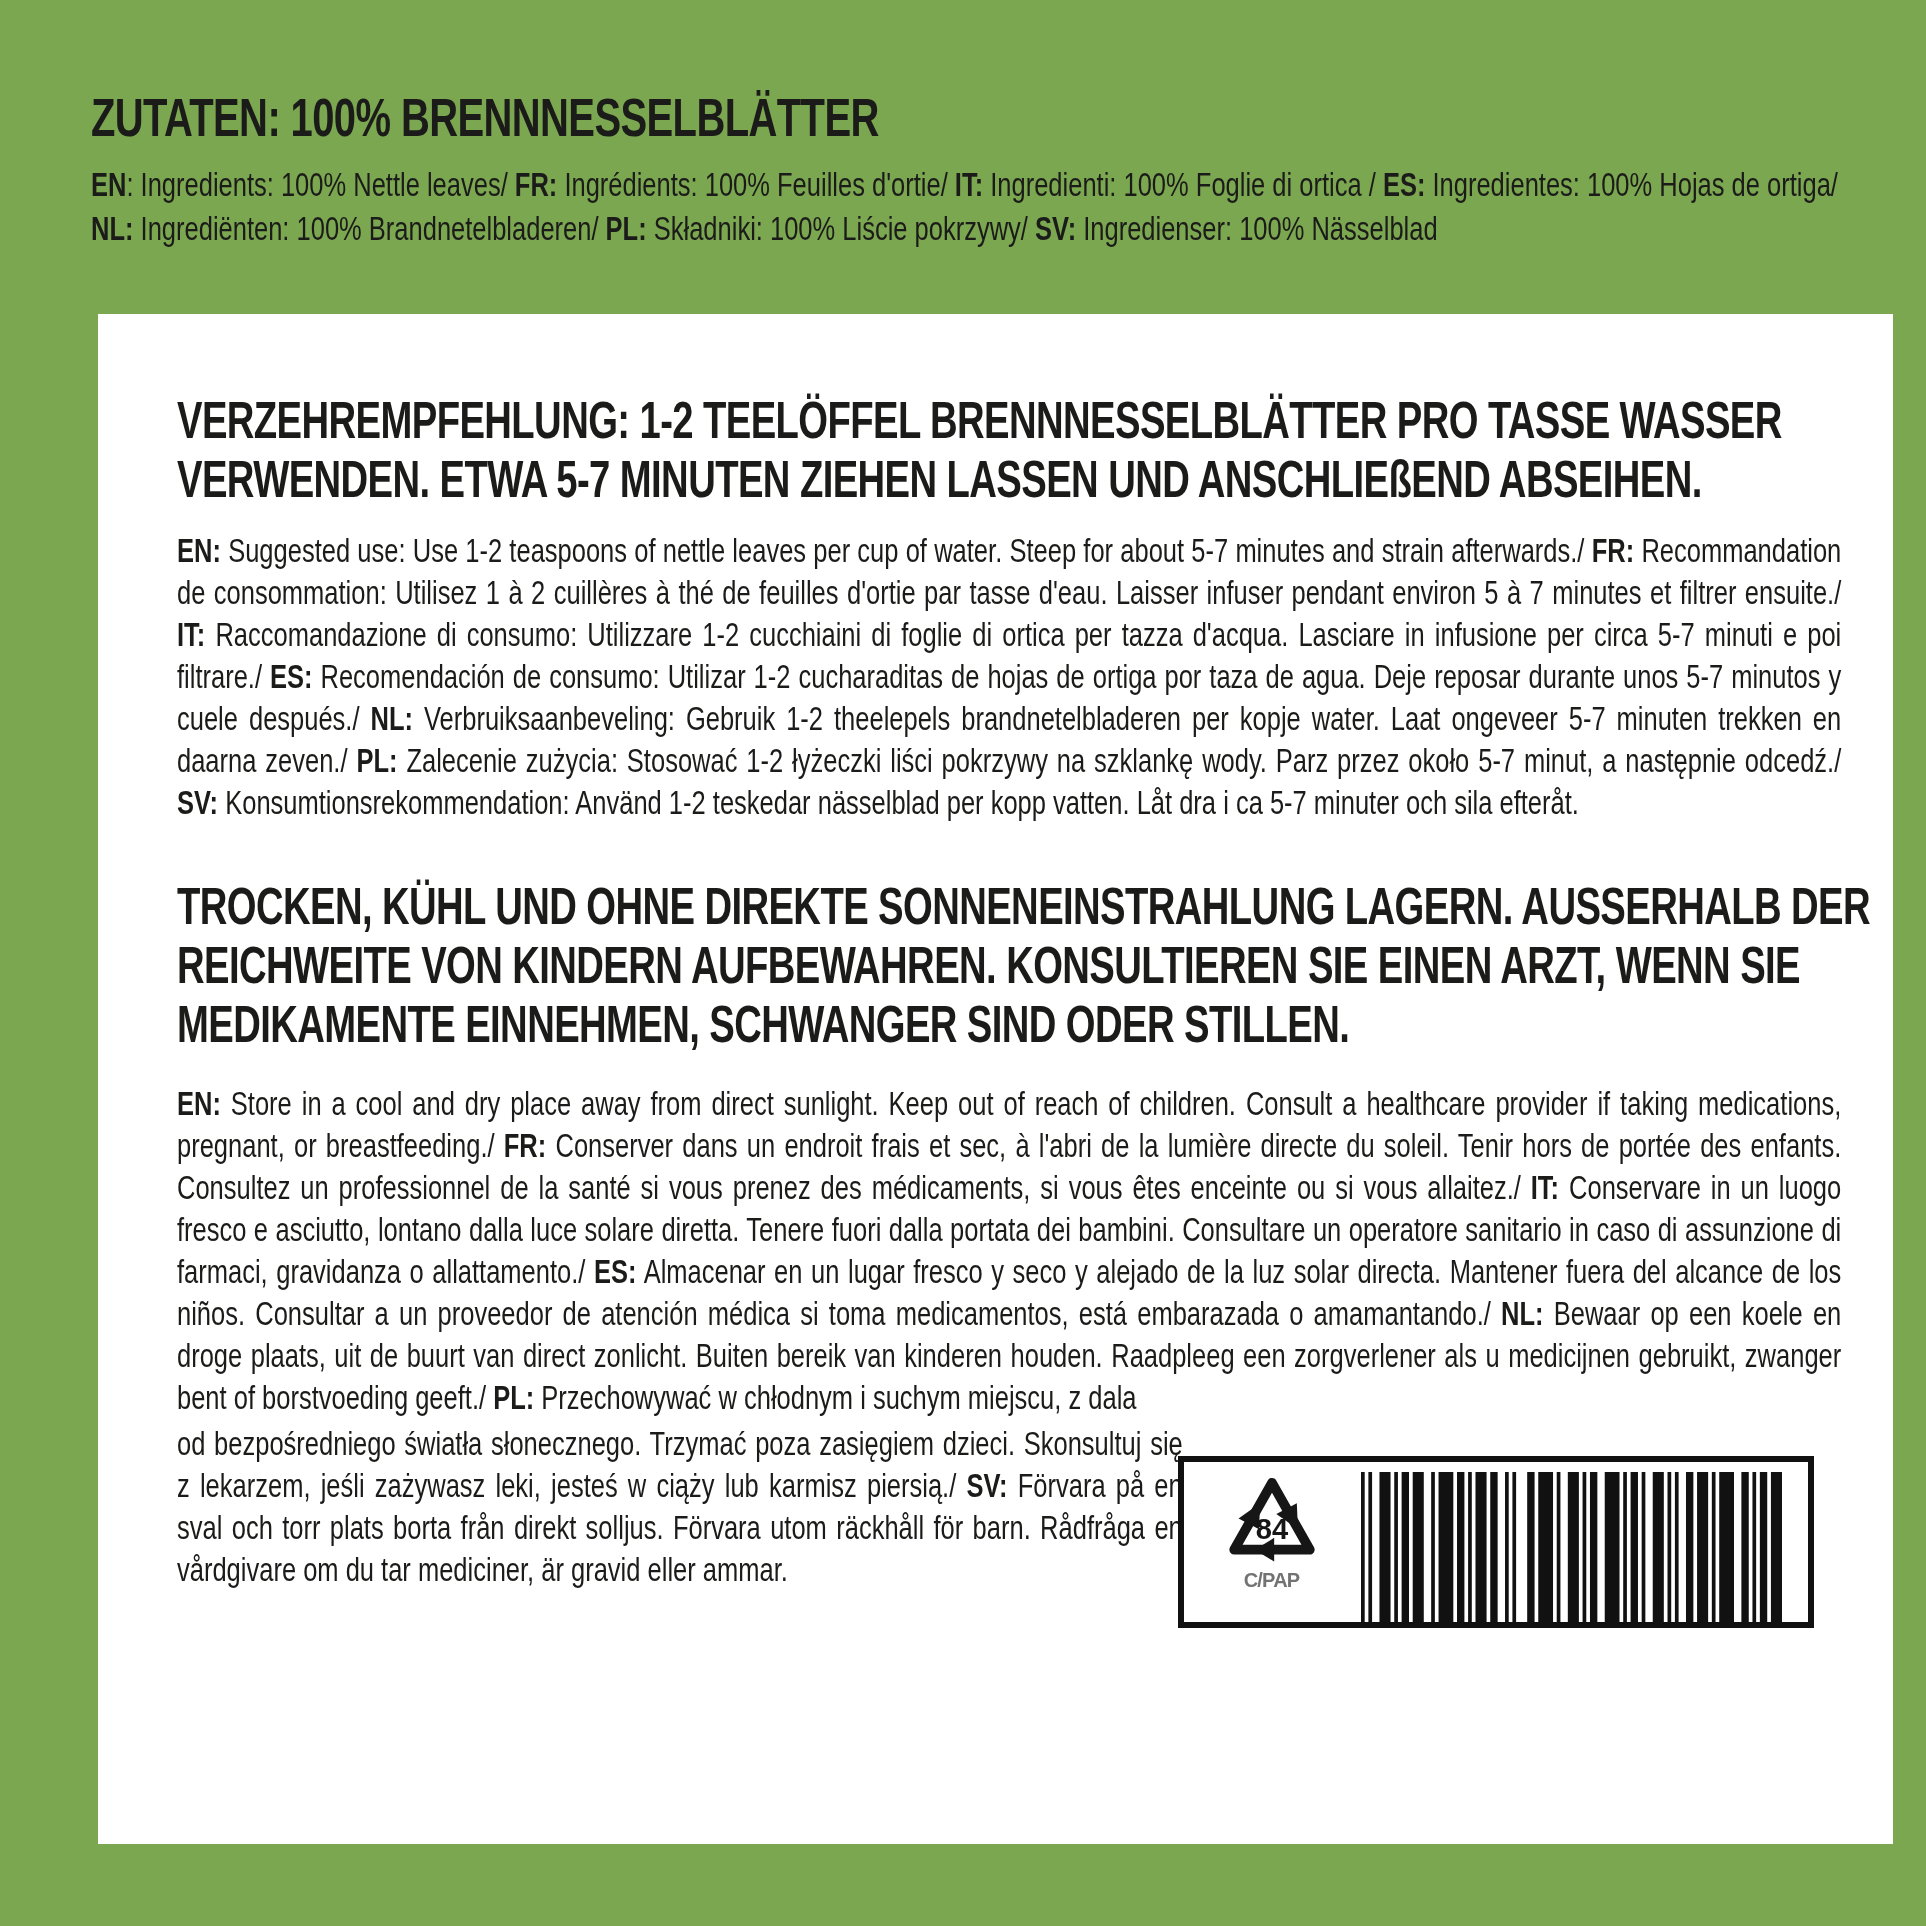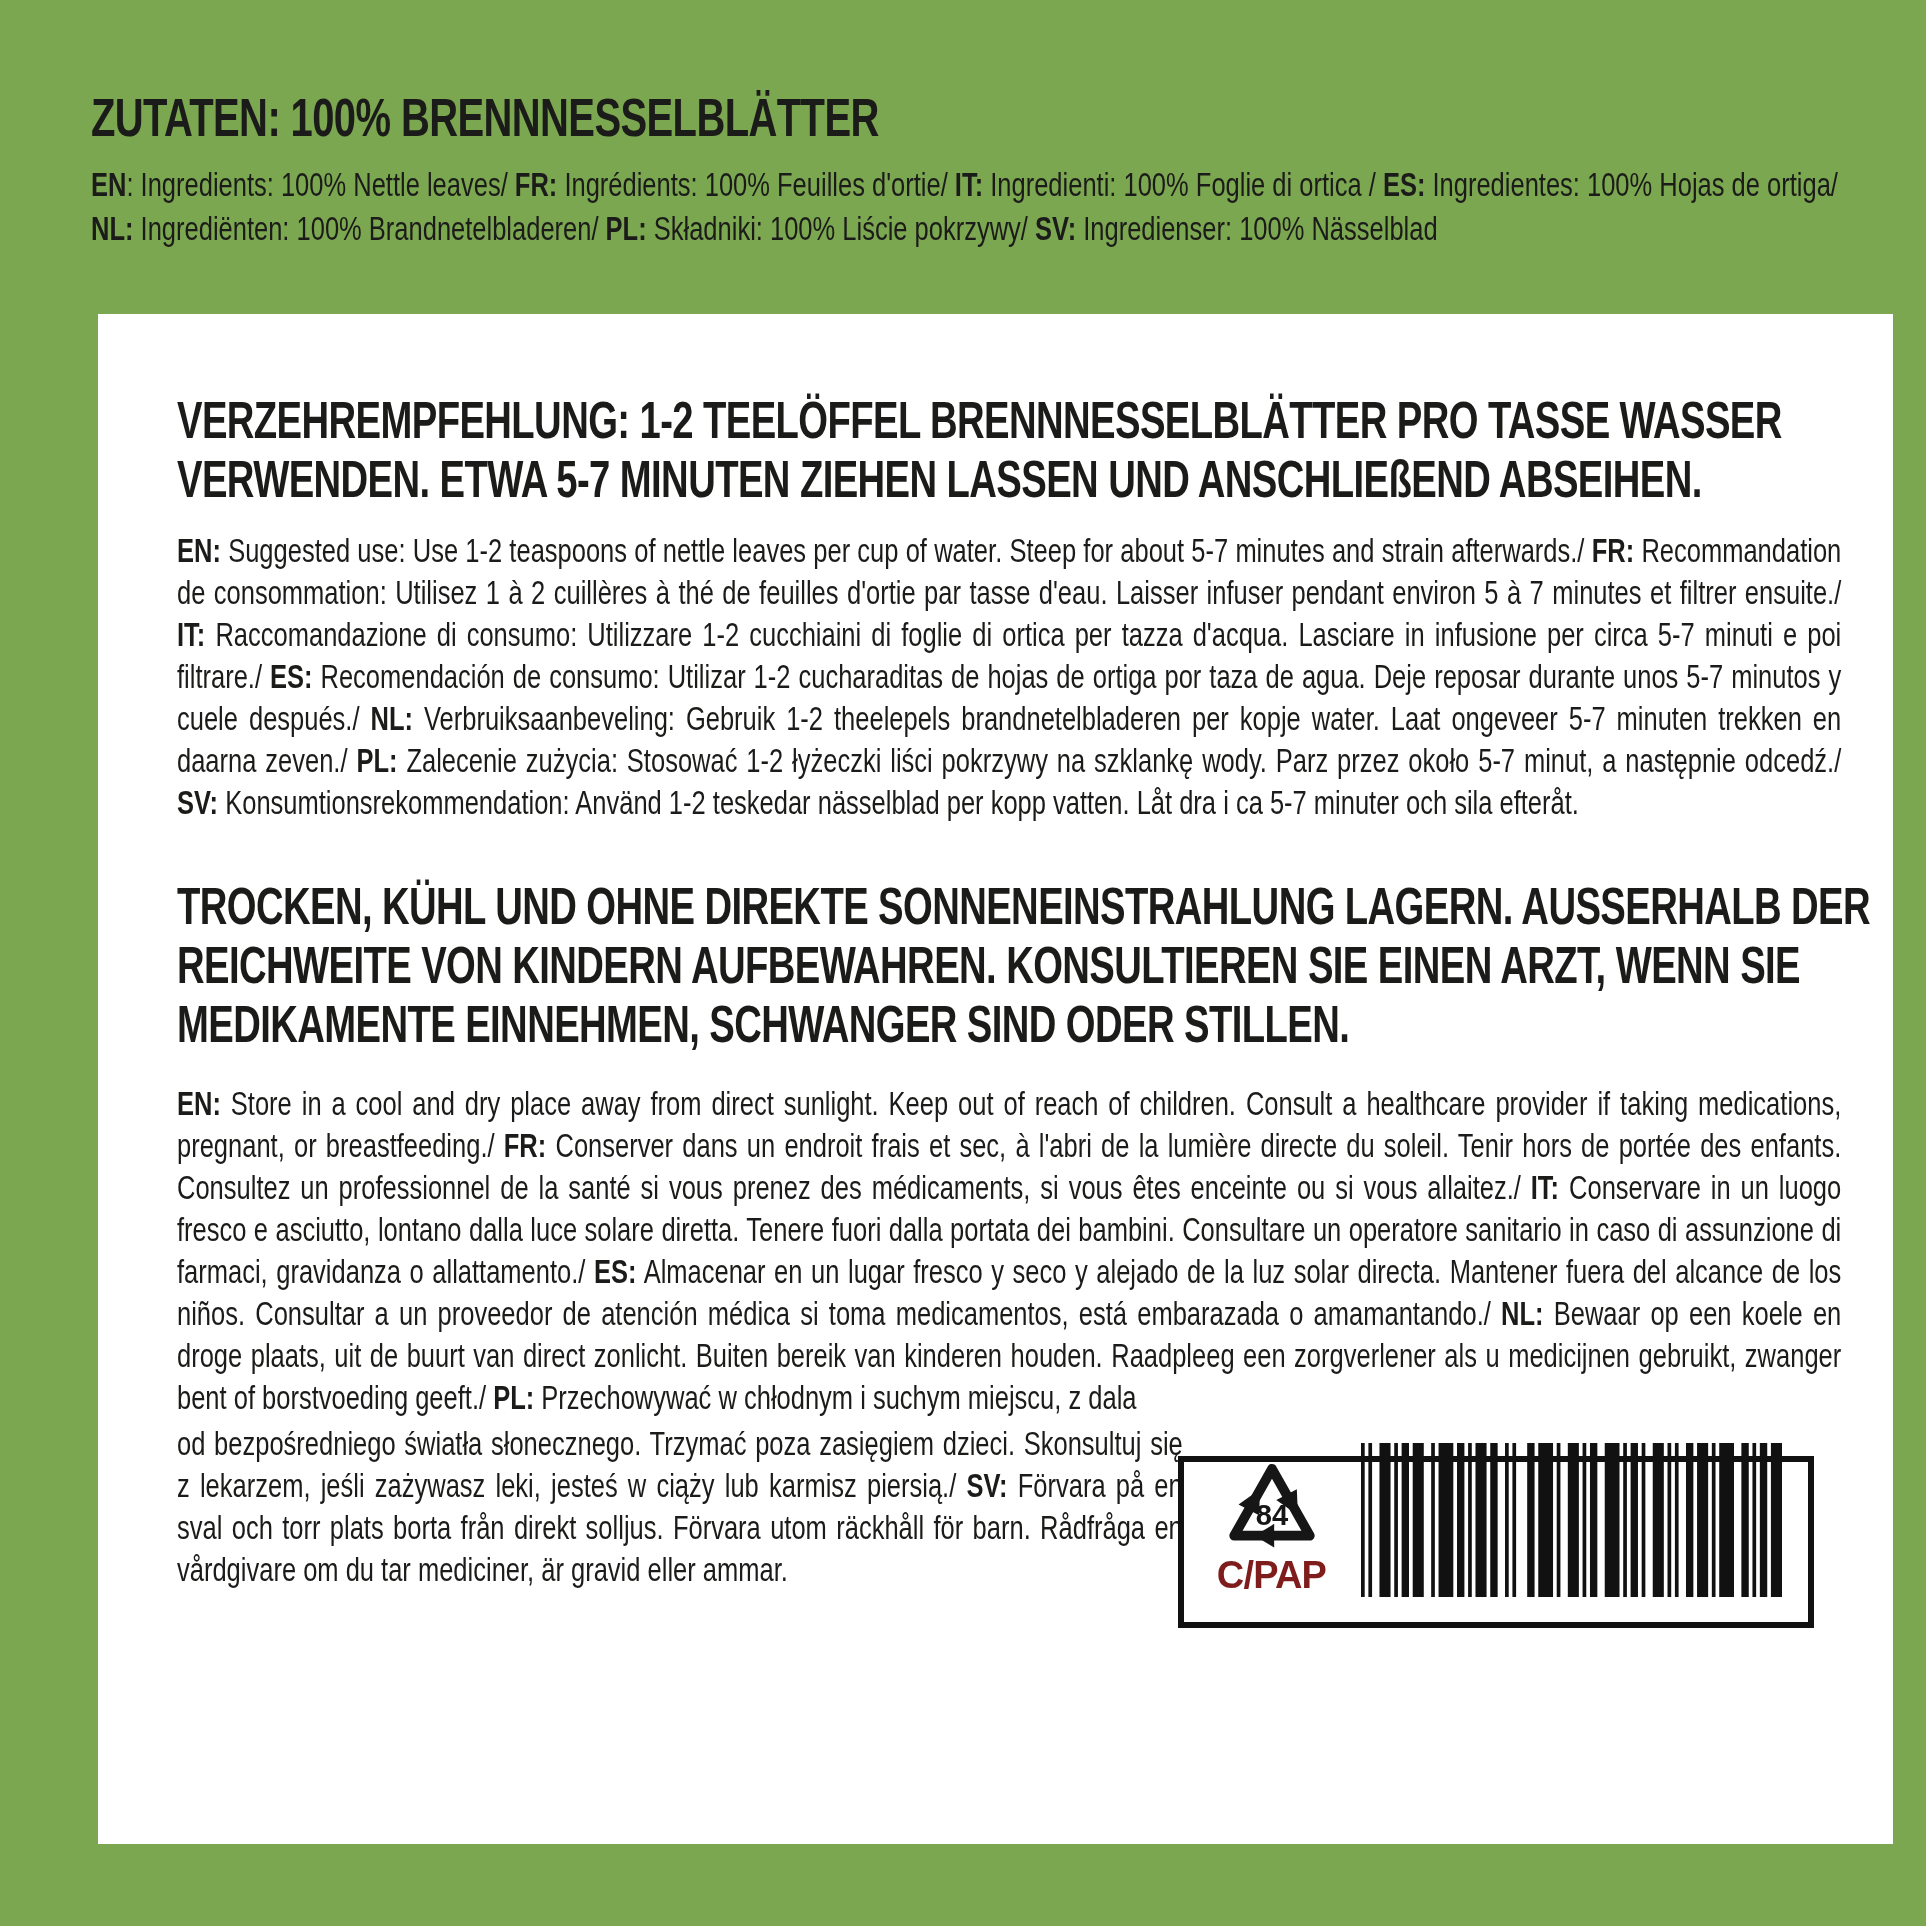--- a/index.html
+++ b/index.html
@@ -23,25 +23,25 @@
   .heading.second{margin-top:54px;margin-bottom:28px;}
 
   .body-text{font-size:34px;line-height:42px;text-align:justify;margin:0;width:2219px;
     transform:scaleX(0.75);transform-origin:0 0;}
   .body-text b{font-weight:bold;}
 
   .bottom-row{position:relative;min-height:247px;margin-top:4px;}
   .body-text.part2{width:1341px;}
 
   .codes-box{position:absolute;right:28px;top:34px;width:636px;height:172px;background:#ffffff;
-    border:6.2px solid #111111;box-sizing:border-box;display:flex;align-items:flex-end;gap:28px;
-    padding:25px 26px;}
+    border:6.2px solid #111111;box-sizing:border-box;display:flex;align-items:flex-start;gap:28px;
+    padding:10px 26px;}
   .recycle{display:flex;flex-direction:column;align-items:center;width:123px;flex:0 0 auto;}
   .recycle svg{display:block;}
-  .cpap{font-weight:bold;font-size:38px;letter-spacing:-0.8px;margin-top:1.5px;color:#7f1d1d;}
+  .cpap{font-weight:bold;font-size:20px;letter-spacing:-0.8px;margin-top:1.5px;color:#737373;}
   .barcode{flex:1 1 auto;height:154px;width:100%;}
 </style>
 </head>
 <body>
 
 <div class="label-root" style="background: rgb(124, 167, 81); color: rgb(27, 27, 25);">
 
   <header class="green-header">
     <h1 class="header-title">ZUTATEN: 100% BRENNNESSELBLÄTTER</h1>
     <p class="header-ml"><b>EN</b>: Ingredients: 100% Nettle leaves/ <b>FR:</b> Ingrédients: 100% Feuilles d'ortie/ <b>IT:</b> Ingredienti: 100% Foglie di ortica / <b>ES:</b> Ingredientes: 100% Hojas de ortiga/ <b>NL:</b> Ingrediënten: 100% Brandnetelbladeren/ <b>PL:</b> Składniki: 100% Liście pokrzywy/ <b>SV:</b> Ingredienser: 100% Nässelblad</p>

